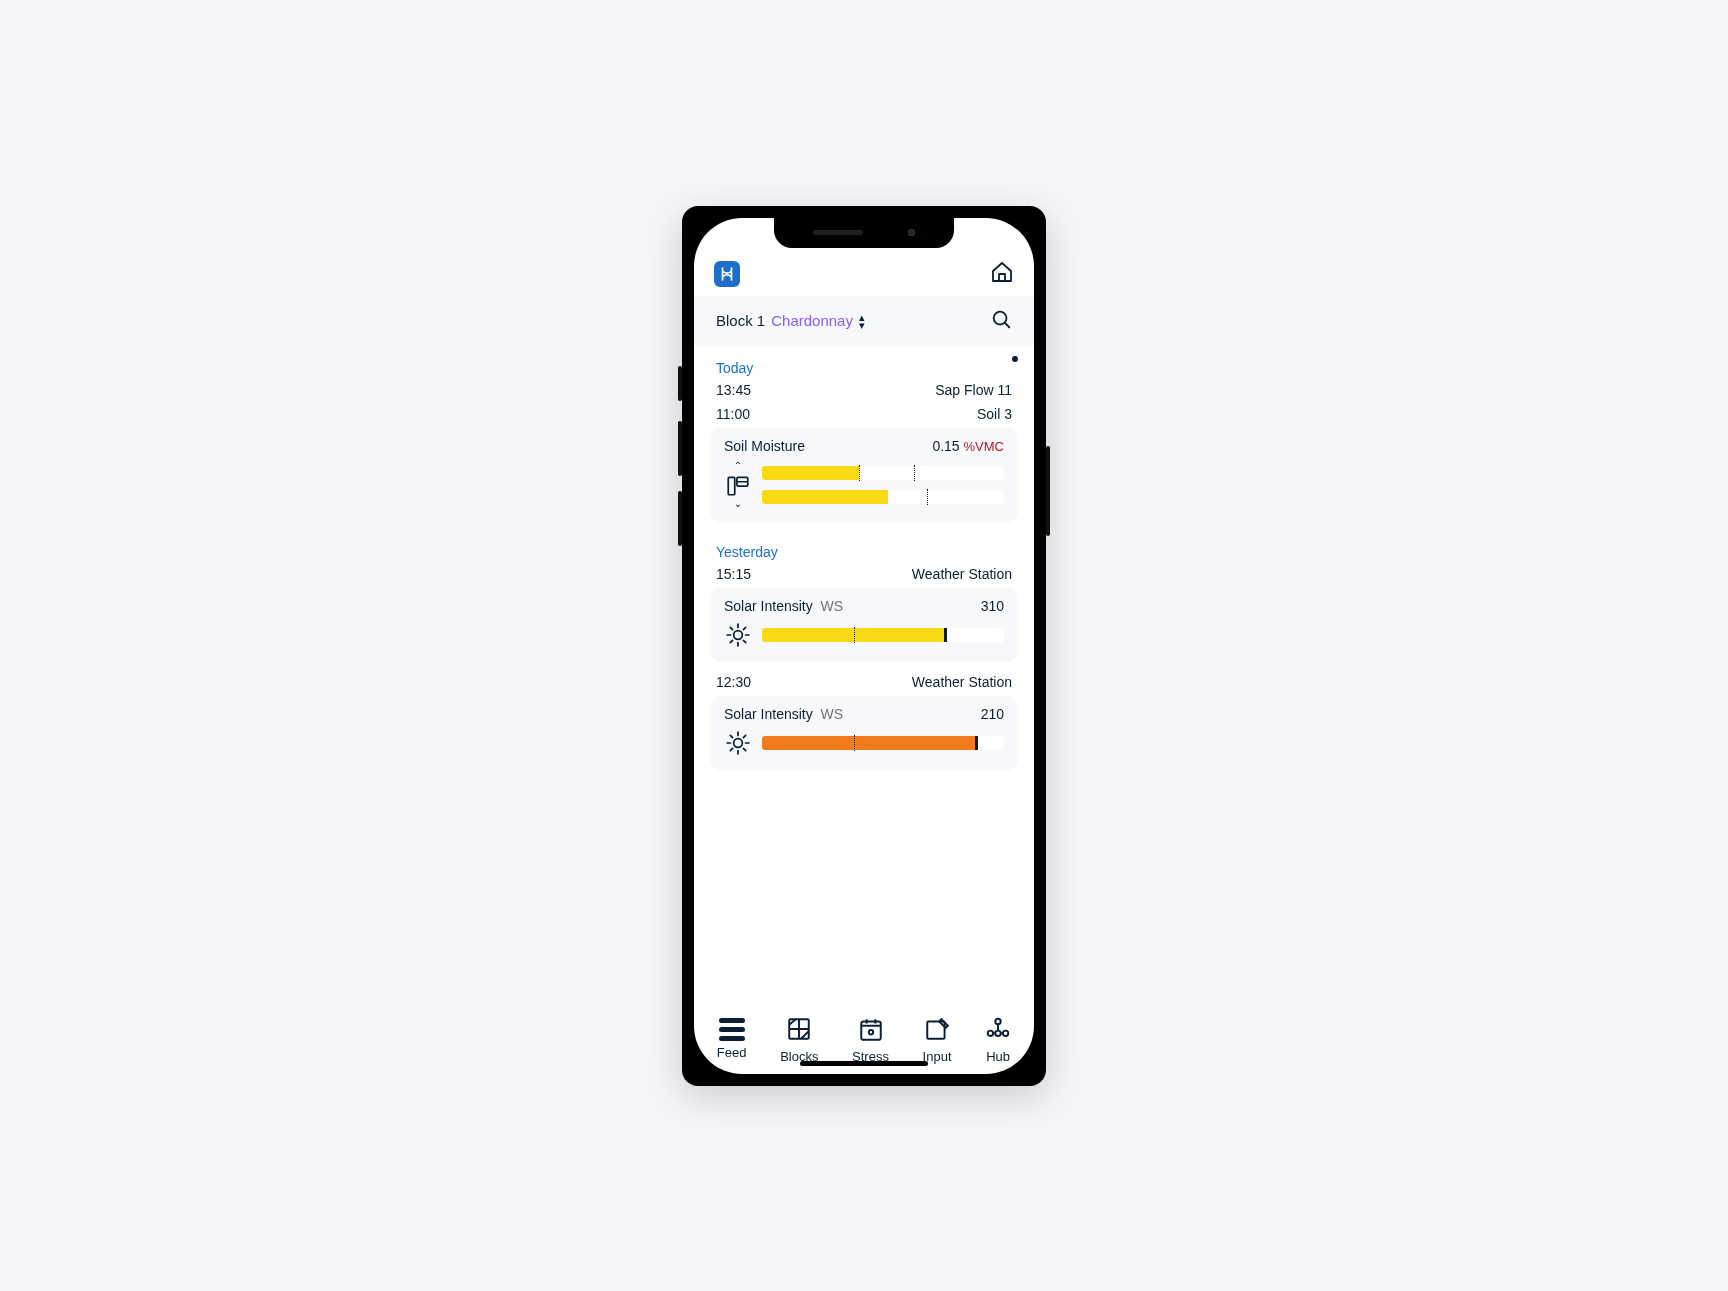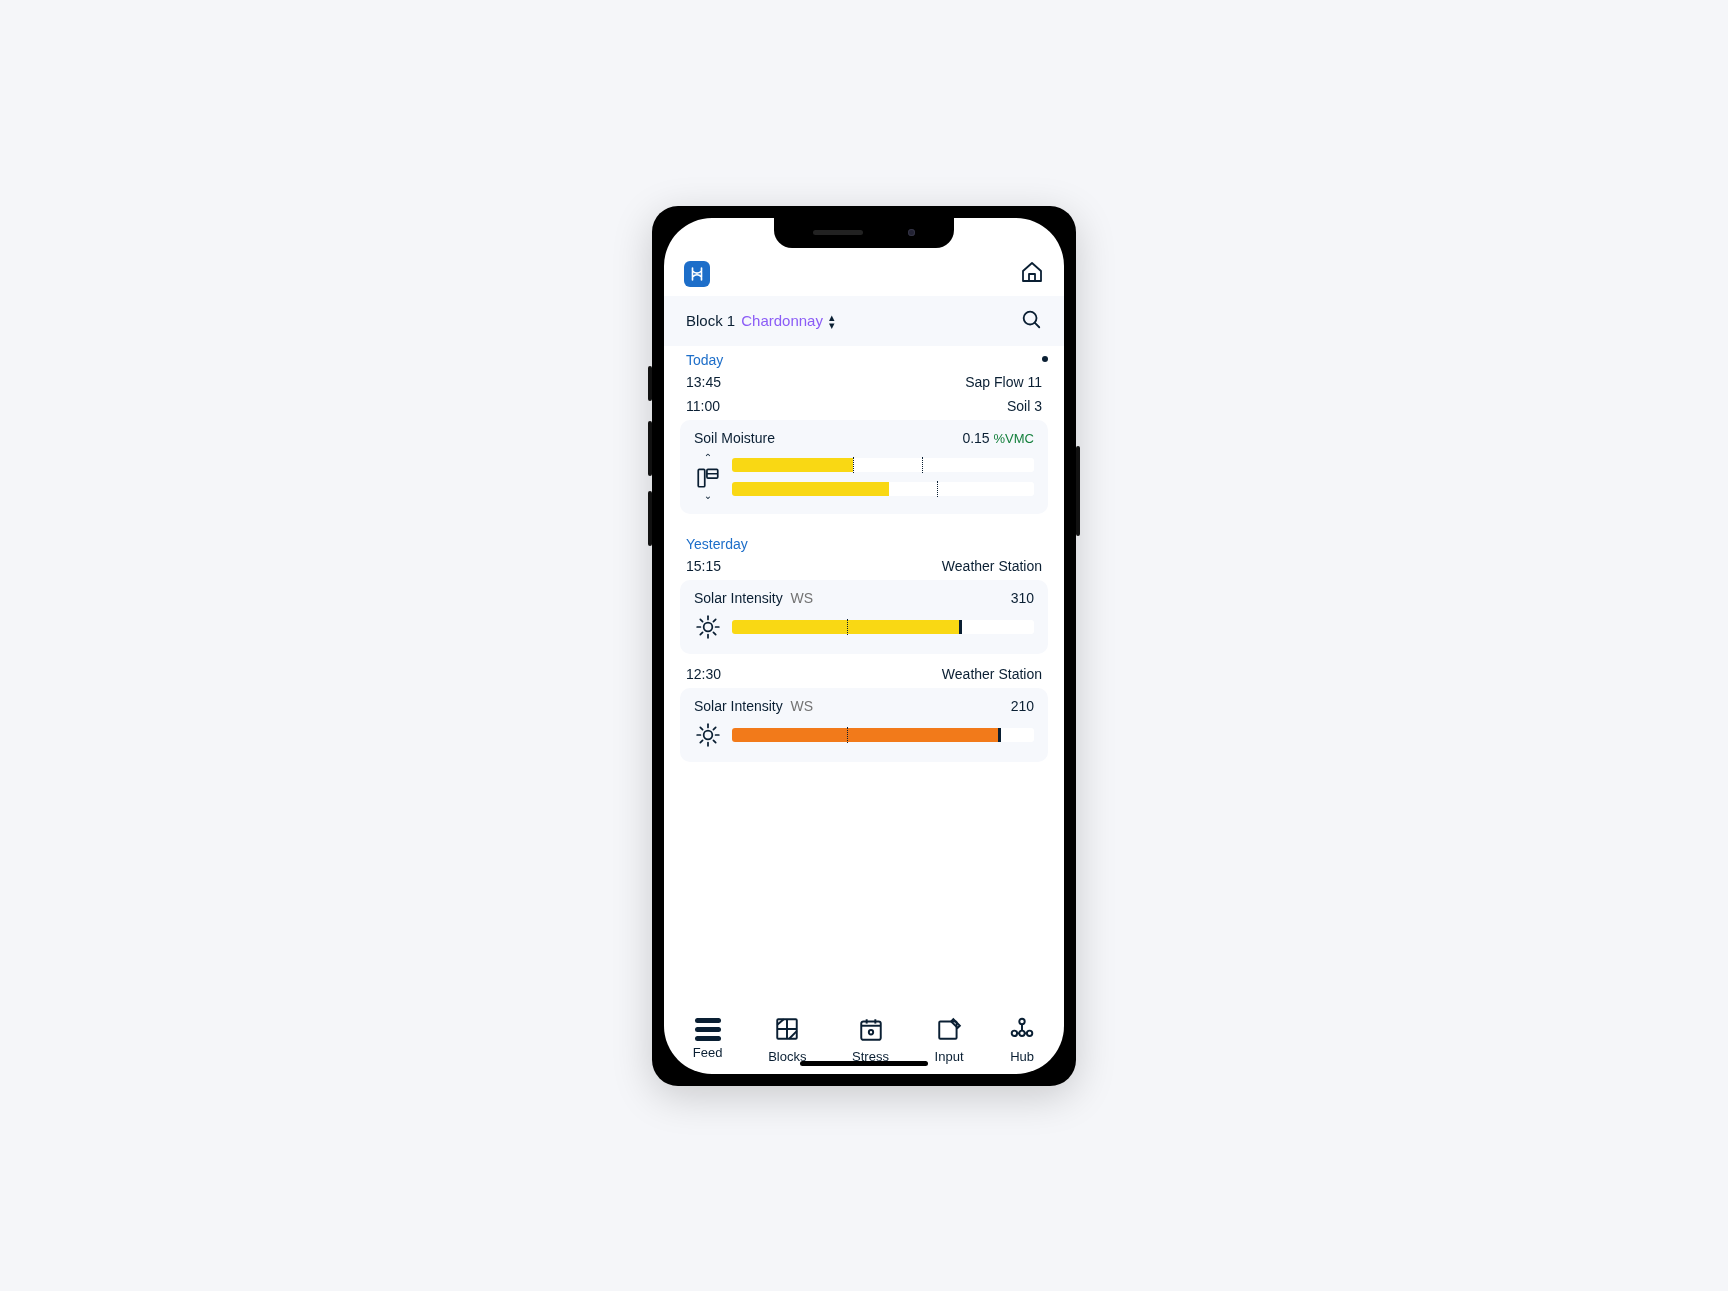--- a/index.html
+++ b/index.html
@@ -6,24 +6,24 @@
   html, body { width: 100%; height: 100%; }
   body {
     background: #f5f6f9;
     display: flex;
     align-items: center;
     justify-content: center;
     width: 1728px;
     height: 1291px;
   }
   .phone-frame {
-    width: 424px;
+    width: 364px;
     height: 880px;
     background: #000;
-    border-radius: 26px;
+    border-radius: 16px;
     padding: 12px;
     position: relative;
     box-shadow: 0 10px 40px rgba(0,0,0,0.18);
   }
   .phone-inner {
     width: 100%;
     height: 100%;
     background: #fff;
     border-radius: 48px;
     overflow: hidden;
@@ -81,21 +81,21 @@
   .selector .caret { font-size:11px; line-height:8px; color:#0a1f33; display:flex; flex-direction:column; }
   .search-icon svg { width:22px; height:22px; stroke:#0a1f33; }
 
   .feed {
     flex:1;
     overflow-y:auto;
     padding: 6px 16px 0 16px;
     position:relative;
   }
   .dot { position:absolute; top:10px; right:16px; width:6px; height:6px; border-radius:50%; background:#0a1f33;}
-  .day-label { color:#1d6ec9; font-size:14px; margin-top:0; margin-bottom:4px; padding-left:6px;}
+  .day-label { color:#1d6ec9; font-size:14px; margin-top:8px; margin-bottom:4px; padding-left:6px;}
   .time-row { display:flex; justify-content:space-between; font-size:14px; color:#0a1f33; padding:2px 6px 6px 6px;}
 
   .card {
     background:#f6f8fc;
     border-radius:10px;
     padding:10px 14px 14px 14px;
     margin-bottom:10px;
   }
   .card-head { display:flex; justify-content:space-between; font-size:14px; color:#0a1f33; margin-bottom:8px;}
   .card-head .sub { color:#737373; font-weight:400; margin-left:4px;}
@@ -186,21 +186,21 @@
 
       <div class="time-row">
         <span>11:00</span>
         <span>Soil 3</span>
       </div>
       <div class="card">
         <div class="card-head">
           <span>Soil Moisture</span>
           <span>
             <span>0.15</span>
-            <span style="color:#15803d;font-size:13px">%VMC</span>
+            <span style="color:#b91c1c;font-size:13px">%VMC</span>
           </span>
         </div>
         <div class="card-body">
           <div class="card-icon">
             <span class="arrow">⌃</span>
             <svg class="soil-icon" viewBox="0 0 24 24">
                 <rect x="3" y="5" width="6" height="16" rx="1"></rect>
                 <rect x="11" y="5" width="10" height="8" rx="1"></rect>
                 <line x1="11" y1="9" x2="21" y2="9"></line>
               </svg>

